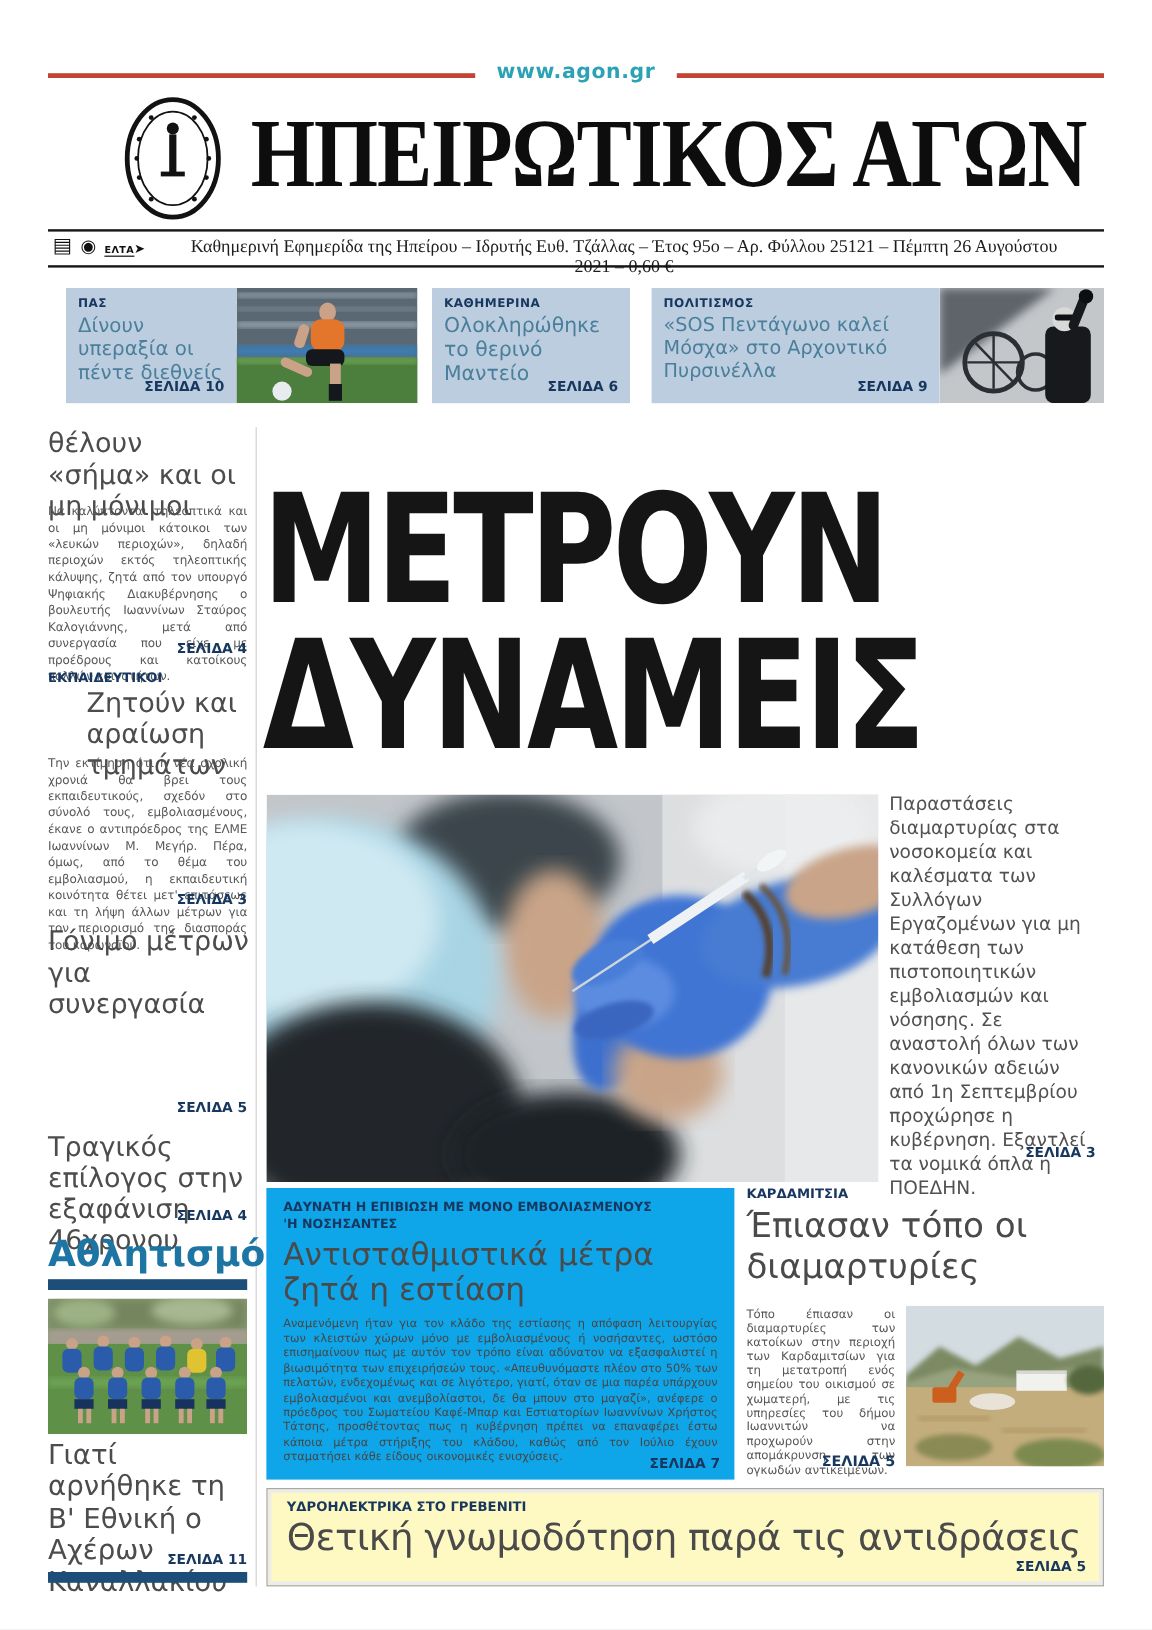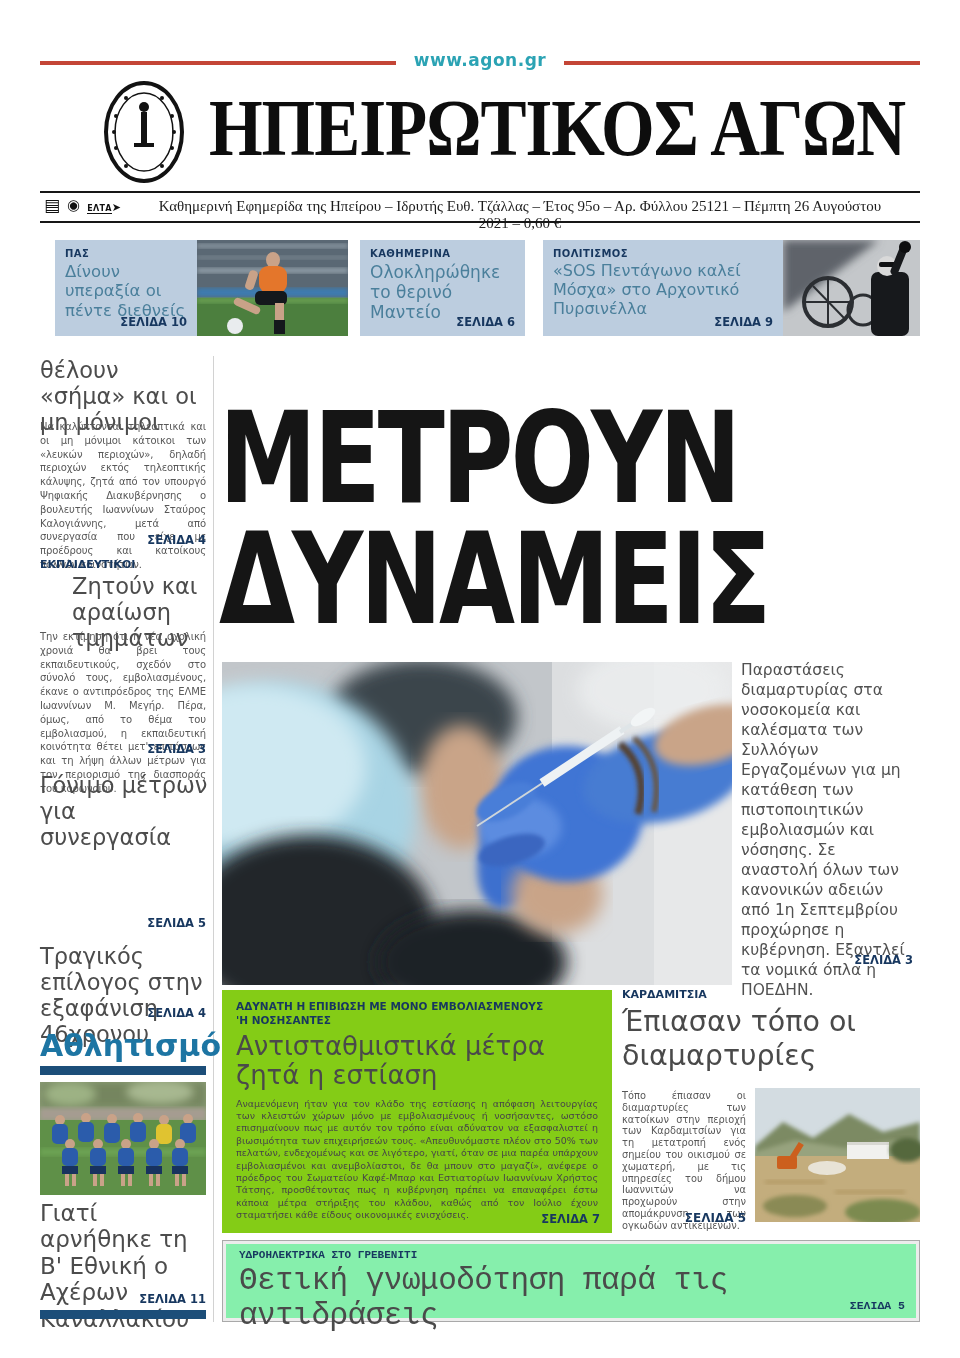--- a/index.html
+++ b/index.html
@@ -47,41 +47,41 @@
          font-size:15.5px;line-height:1.35;color:#141414;}
   .headline{position:absolute;left:219px;top:398px;width:700px;color:#151515;}
   .headline-line{font-size:126px;font-weight:900;line-height:121px;letter-spacing:-4px;
          transform:scaleX(.78);transform-origin:left;white-space:nowrap;}
   .main-photo{position:absolute;left:222px;top:662px;width:510px;height:323px;overflow:hidden;}
   .main-photo svg{display:block;width:100%;height:100%;}
   .summary{position:absolute;left:741px;top:660px;width:172px;font-size:15.5px;line-height:20px;color:#515151;}
   .summary-page{position:absolute;left:741px;top:953px;width:172px;text-align:right;}
 
   
-  .estiasi{position:absolute;left:222px;top:990px;width:390px;height:243px;background:#84cc16;
+  .estiasi{position:absolute;left:222px;top:990px;width:390px;height:243px;background:#0ea5e9;
            box-sizing:border-box;padding:10px 14px;overflow:hidden;}
   .estiasi .kicker{font-size:10.5px;font-weight:bold;color:#17375f;line-height:1.3;width:320px;}
   .estiasi .title{font-size:26px;color:#4a4a4a;line-height:1.12;margin-top:5px;}
   .estiasi .body{font-size:9.5px;line-height:12.4px;color:#474747;text-align:justify;margin-top:7px;}
   .estiasi .pageref{position:absolute;right:12px;bottom:7px;}
 
   
   .karda{position:absolute;left:622px;top:988px;width:298px;height:245px;}
   .karda .kicker{font-size:11px;font-weight:bold;color:#17375f;}
   .karda .title{position:absolute;top:17px;font-size:28.5px;color:#4a4a4a;line-height:1.18;}
   .karda .body{position:absolute;top:102px;width:124px;font-size:9.8px;line-height:11.8px;
                color:#585858;text-align:justify;}
   .karda .pageref{position:absolute;top:223px;width:124px;text-align:right;font-size:12px;}
   .karda-photo{position:absolute;left:133px;top:100px;width:165px;height:134px;overflow:hidden;}
   .karda-photo svg{display:block;width:100%;height:100%;}
 
   
-  .grevenit{position:absolute;left:222px;top:1240px;width:698px;height:82px;background:#86efac;
+  .grevenit{position:absolute;left:222px;top:1240px;width:698px;height:82px;background:#fef9c3;
             border:1px solid #a9a9a9;box-shadow:0 0 0 3px #ececec inset;box-sizing:border-box;
-            padding:8px 16px;font-family:Liberation Mono, monospace;}
+            padding:8px 16px;}
   .grevenit .kicker{font-size:11px;font-weight:bold;color:#17375f;}
   .grevenit .title{font-size:31px;color:#4a4a4a;margin-top:2px;letter-spacing:-.5px;}
   .grevenit .pageref{position:absolute;right:14px;bottom:9px;}
 
   .logo{position:absolute;left:102px;top:80px;width:84px;height:104px;}
   .logo svg{display:block;width:100%;height:100%;}
   .sb-photo{position:absolute;left:40px;top:1082px;width:166px;height:113px;overflow:hidden;}
   .sb-photo svg{display:block;width:100%;height:100%;}
 </style>
 </head>

